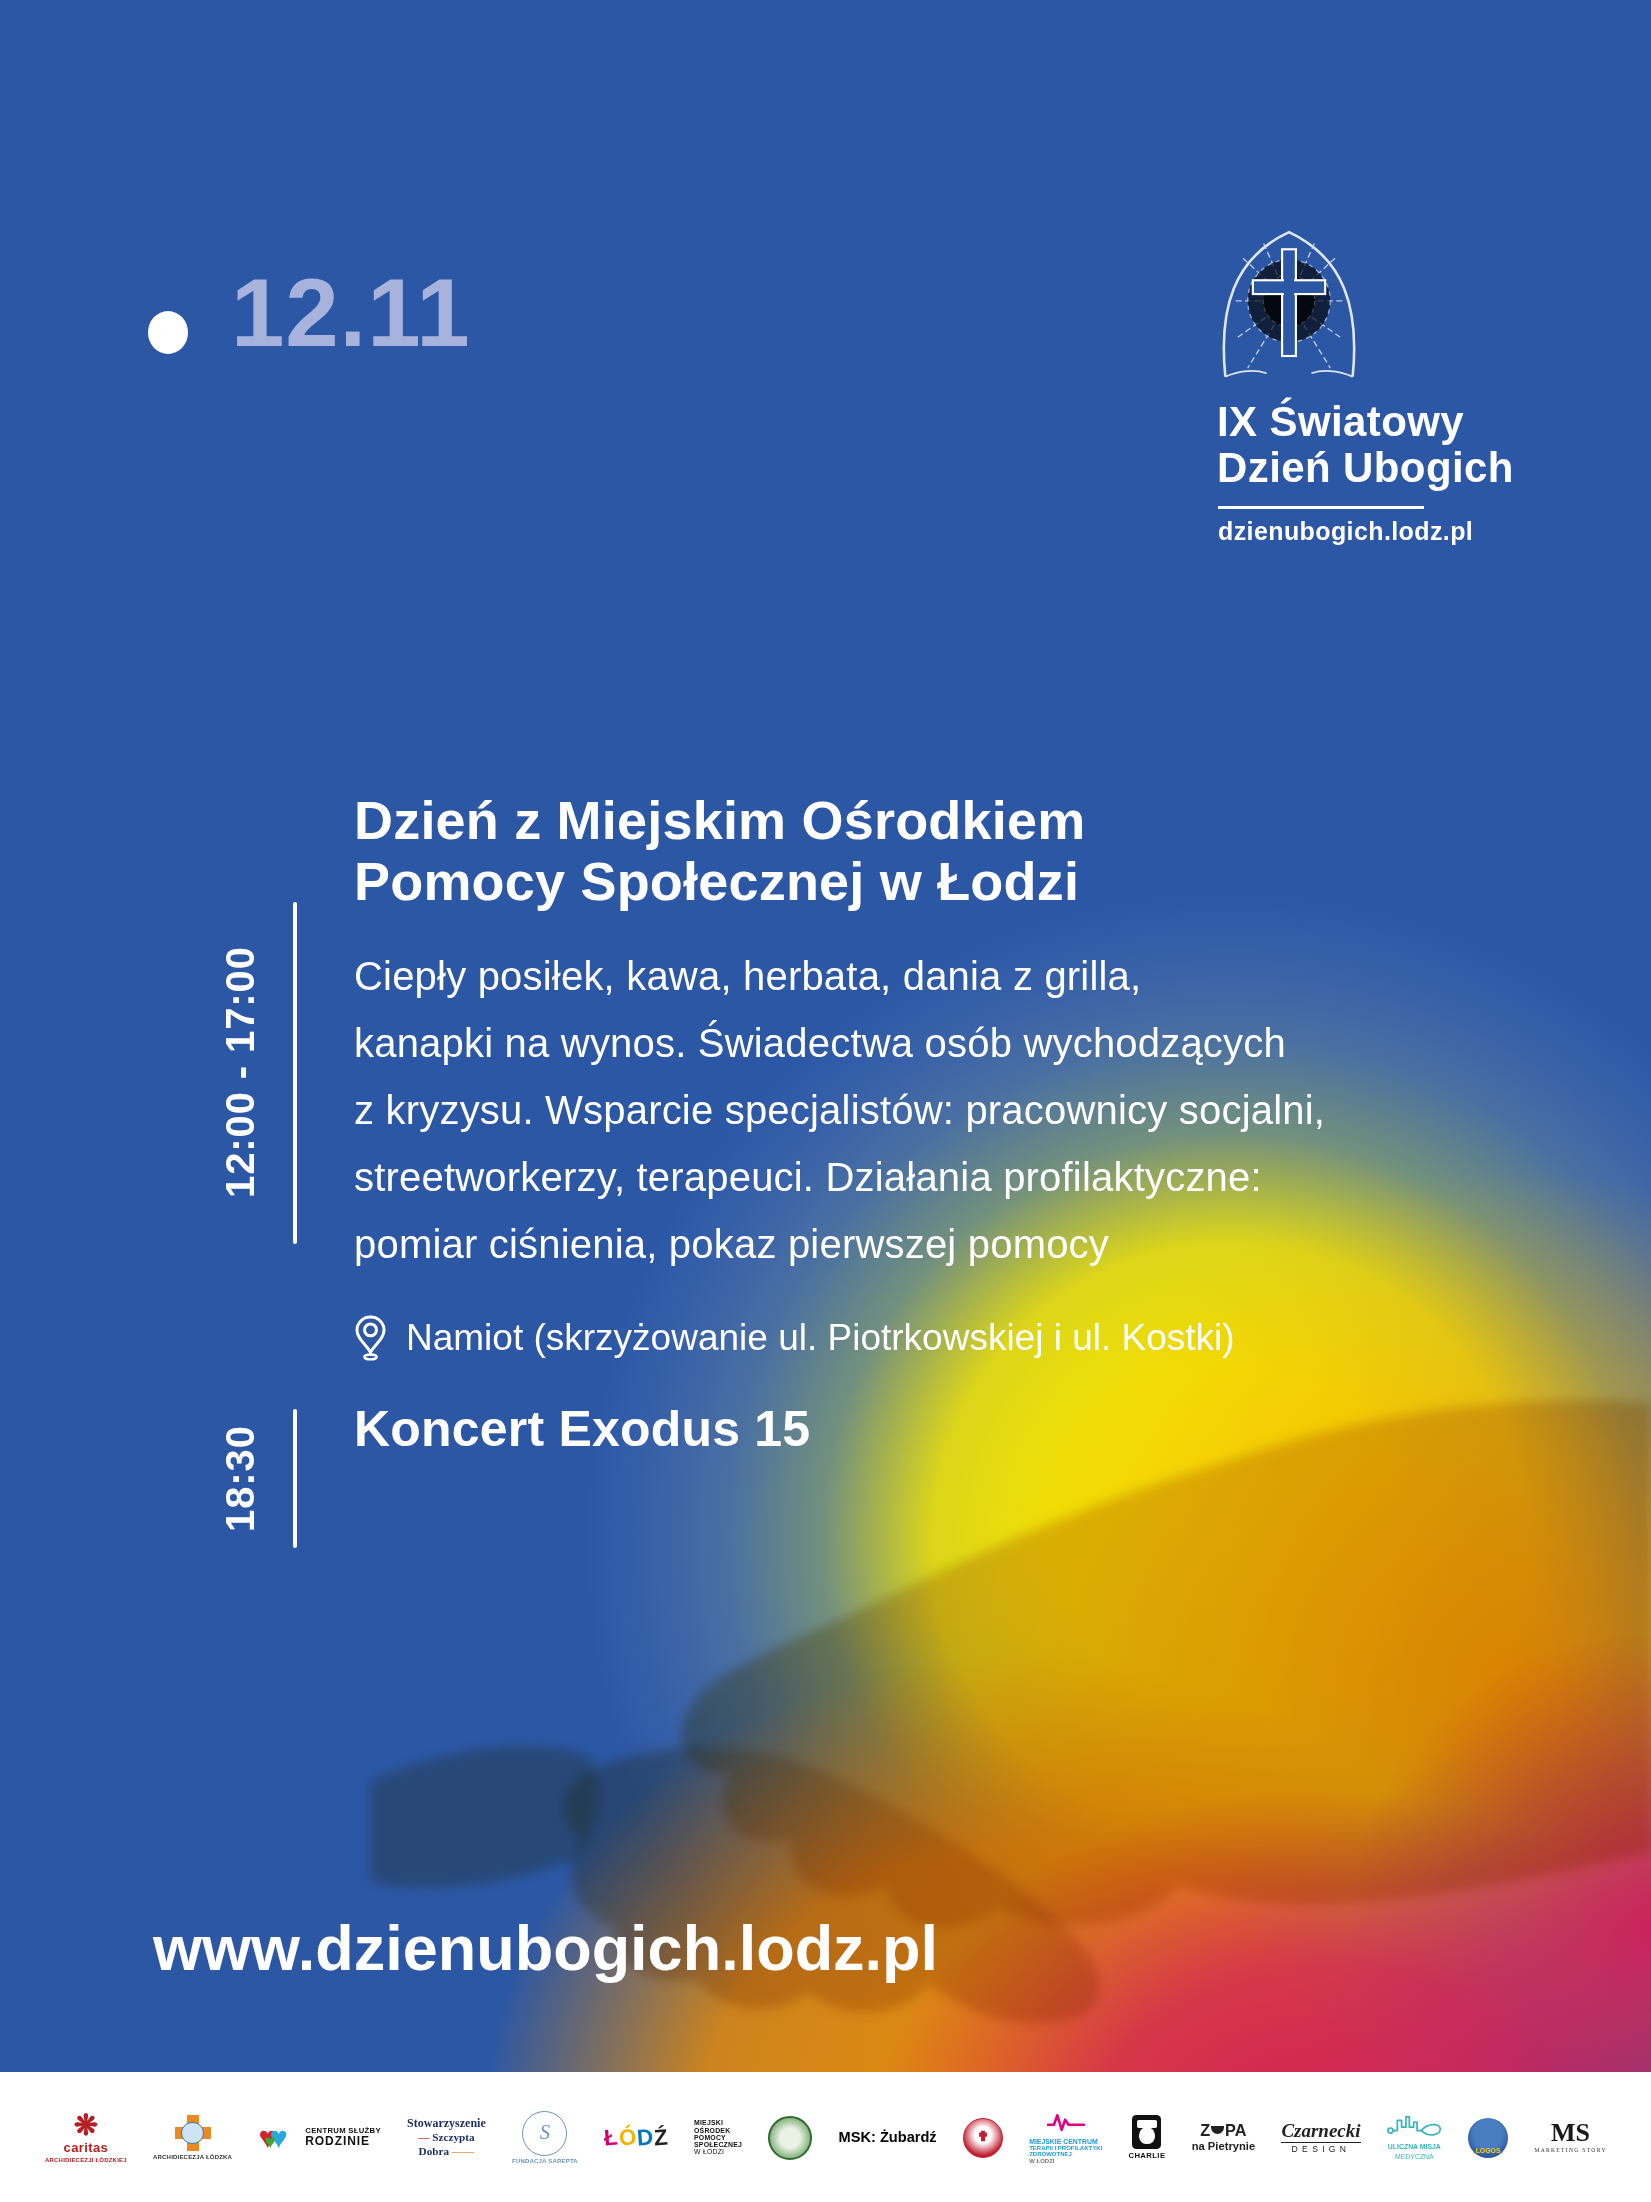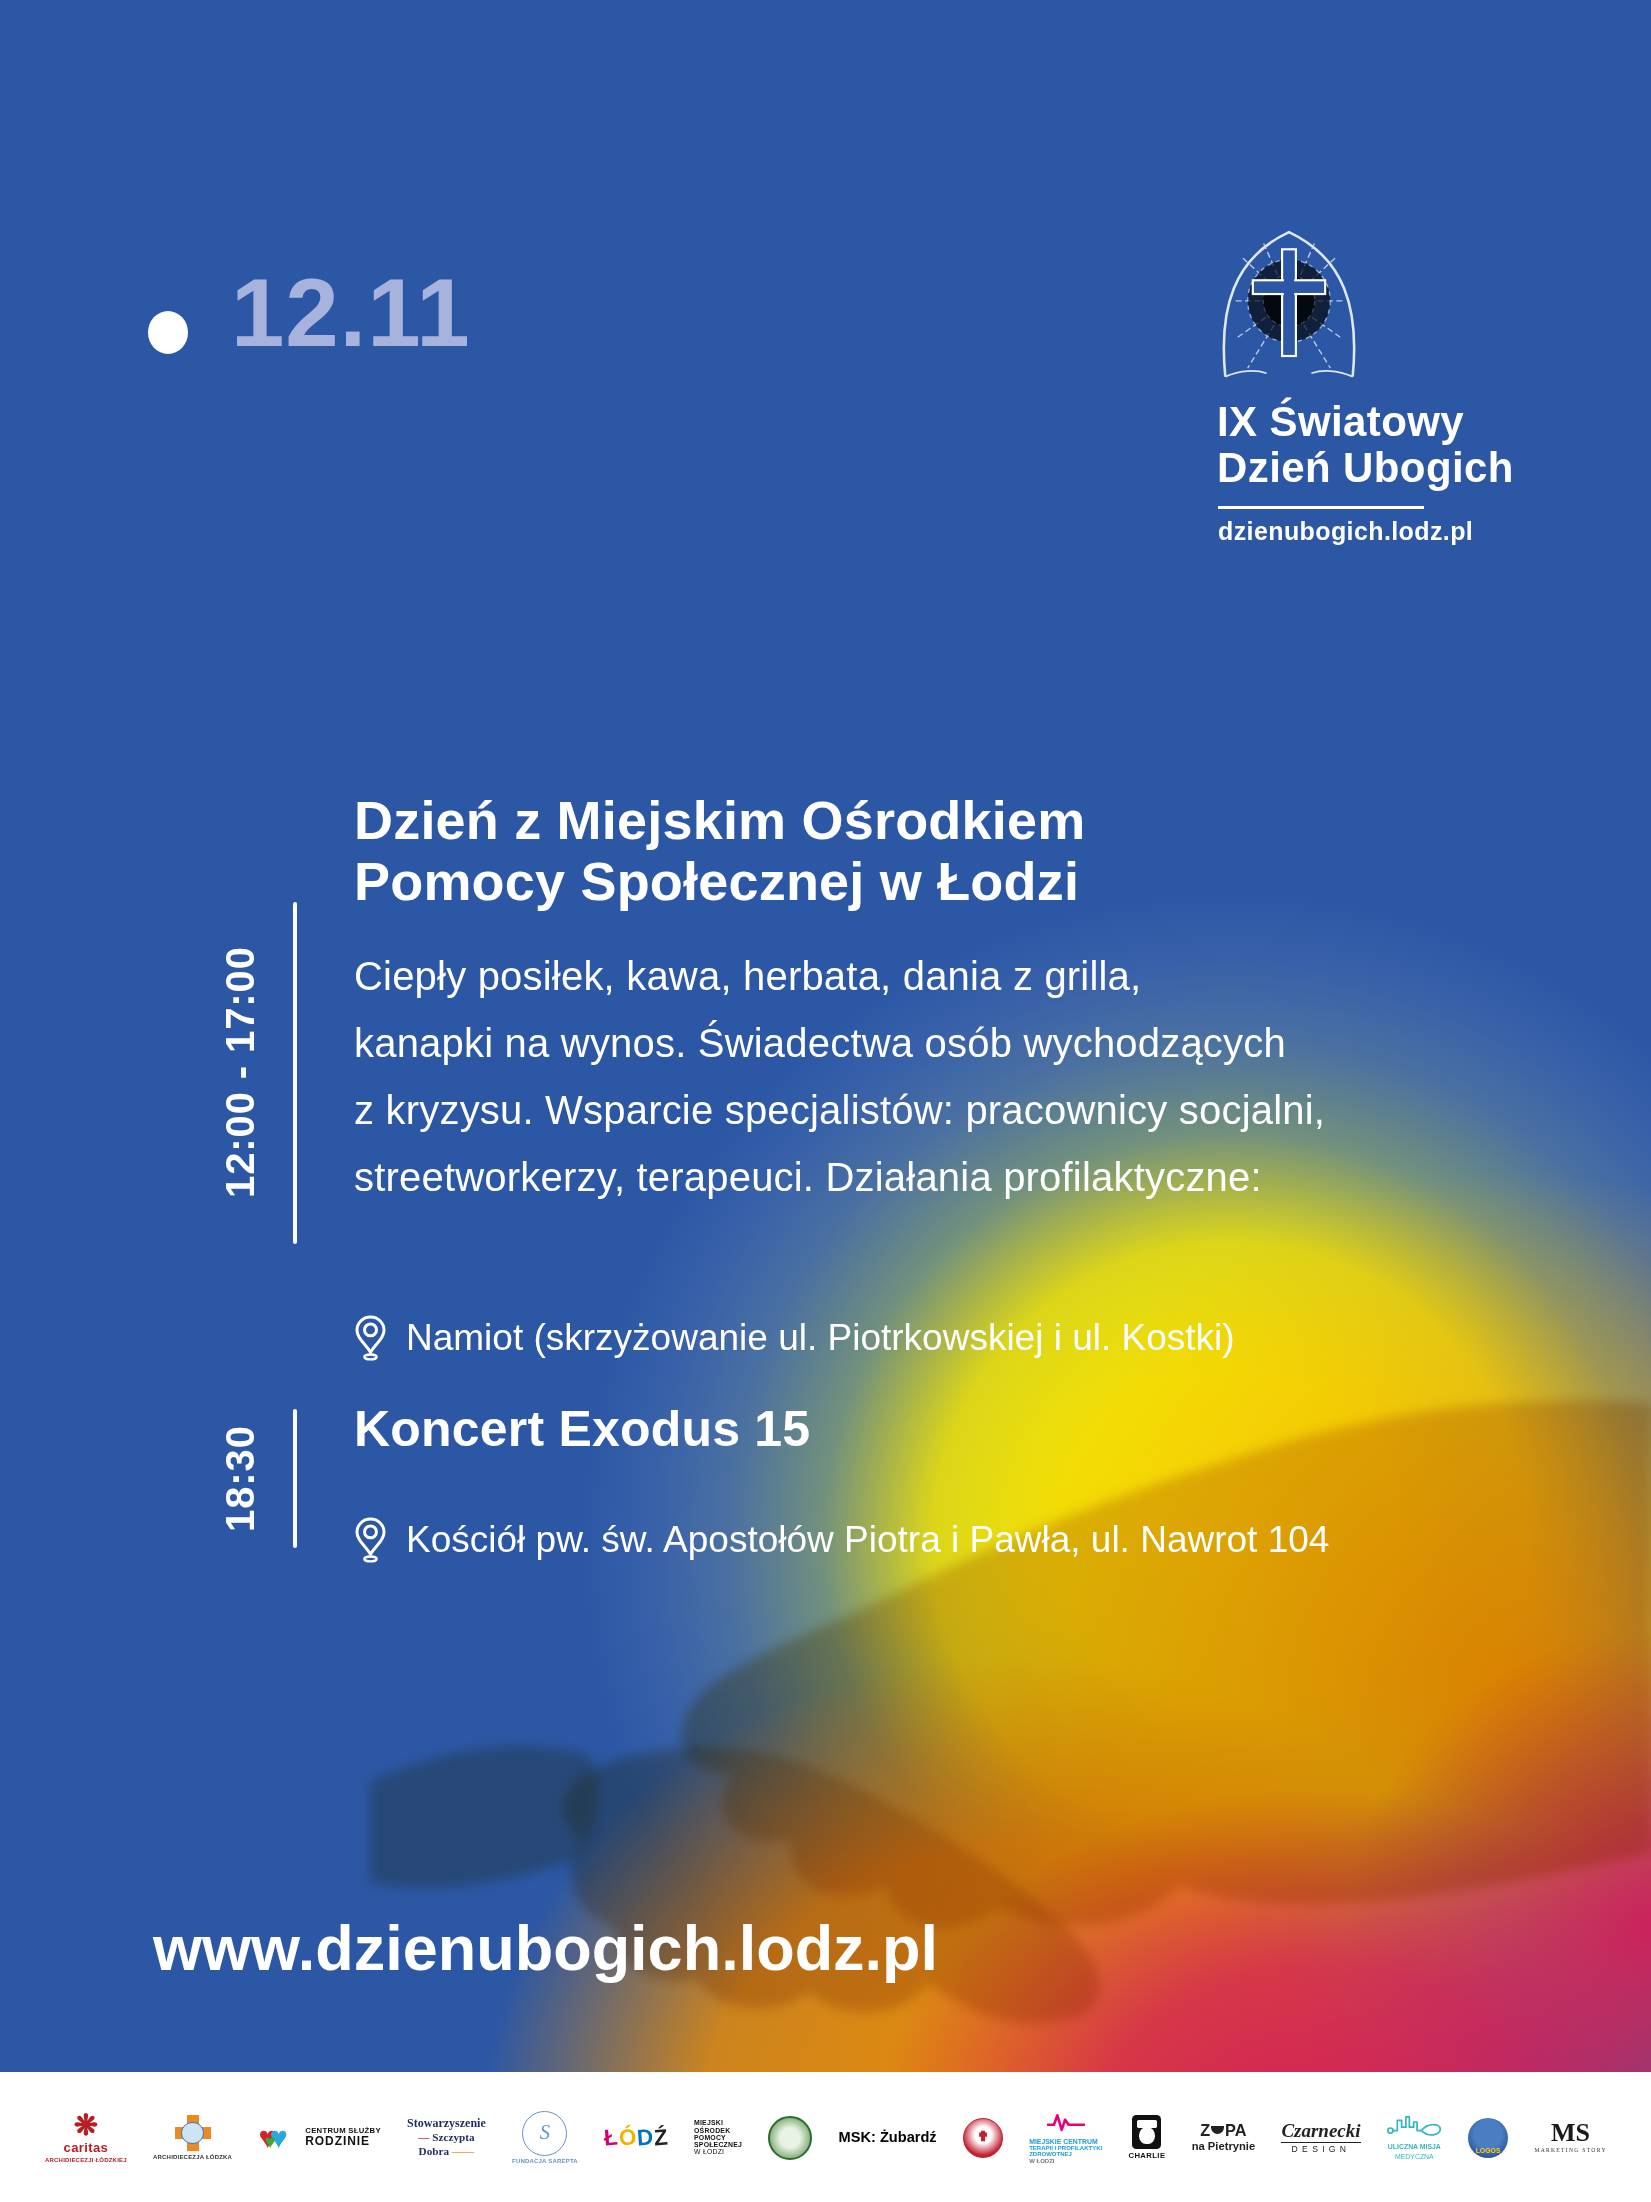--- a/index.html
+++ b/index.html
@@ -154,41 +154,34 @@
   <div class="sep s1"></div>
   <div class="ev-title e1t">
     <div>Dzień z Miejskim Ośrodkiem</div>
     <div>Pomocy Społecznej w Łodzi</div>
   </div>
   <div class="desc">
     <div>Ciepły posiłek, kawa, herbata, dania z grilla,</div>
     <div>kanapki na wynos. Świadectwa osób wychodzących</div>
     <div>z kryzysu. Wsparcie specjalistów: pracownicy socjalni,</div>
     <div>streetworkerzy, terapeuci. Działania profilaktyczne:</div>
+    <div>pomiar ciśnienia, pokaz pierwszej pomocy</div>
   </div>
   <div class="loc l1">
     <svg width="33" height="46" viewBox="0 0 24 34" aria-hidden="true">
       <path d="M12 1.5 C6.2 1.5 2 6 2 11.2 C2 17.5 8.5 21.5 12 27.5 C15.5 21.5 22 17.5 22 11.2 C22 6 17.8 1.5 12 1.5 Z" fill="none" stroke="#ffffff" stroke-width="2.2"></path>
       <circle cx="12" cy="11" r="4.4" fill="none" stroke="#ffffff" stroke-width="2.2"></circle>
       <ellipse cx="12" cy="31" rx="4.5" ry="1.8" fill="none" stroke="#ffffff" stroke-width="1.8"></ellipse>
     </svg>
     <span>Namiot (skrzyżowanie ul. Piotrkowskiej i ul. Kostki)</span>
   </div>
 
   <div class="time-label t2">18:30</div>
   <div class="sep s2"></div>
   <div class="ev-title e2t">Koncert Exodus 15</div>
-  <div class="loc l2">
-    <svg width="33" height="46" viewBox="0 0 24 34" aria-hidden="true">
-      <path d="M12 1.5 C6.2 1.5 2 6 2 11.2 C2 17.5 8.5 21.5 12 27.5 C15.5 21.5 22 17.5 22 11.2 C22 6 17.8 1.5 12 1.5 Z" fill="none" stroke="#ffffff" stroke-width="2.2"></path>
-      <circle cx="12" cy="11" r="4.4" fill="none" stroke="#ffffff" stroke-width="2.2"></circle>
-      <ellipse cx="12" cy="31" rx="4.5" ry="1.8" fill="none" stroke="#ffffff" stroke-width="1.8"></ellipse>
-    </svg>
-    <span>Kościół pw. św. Apostołów Piotra i Pawła, ul. Nawrot 104</span>
-  </div>
 
   <div class="footer-url">www.dzienubogich.lodz.pl</div>
 
   <div class="strip">
 
     <div class="logo">
       <div class="caritas-mark">❋</div>
       <div class="caritas-word">caritas</div>
       <small class="tiny" style="color:#b52025">ARCHIDIECEZJI ŁÓDZKIEJ</small>
     </div>

